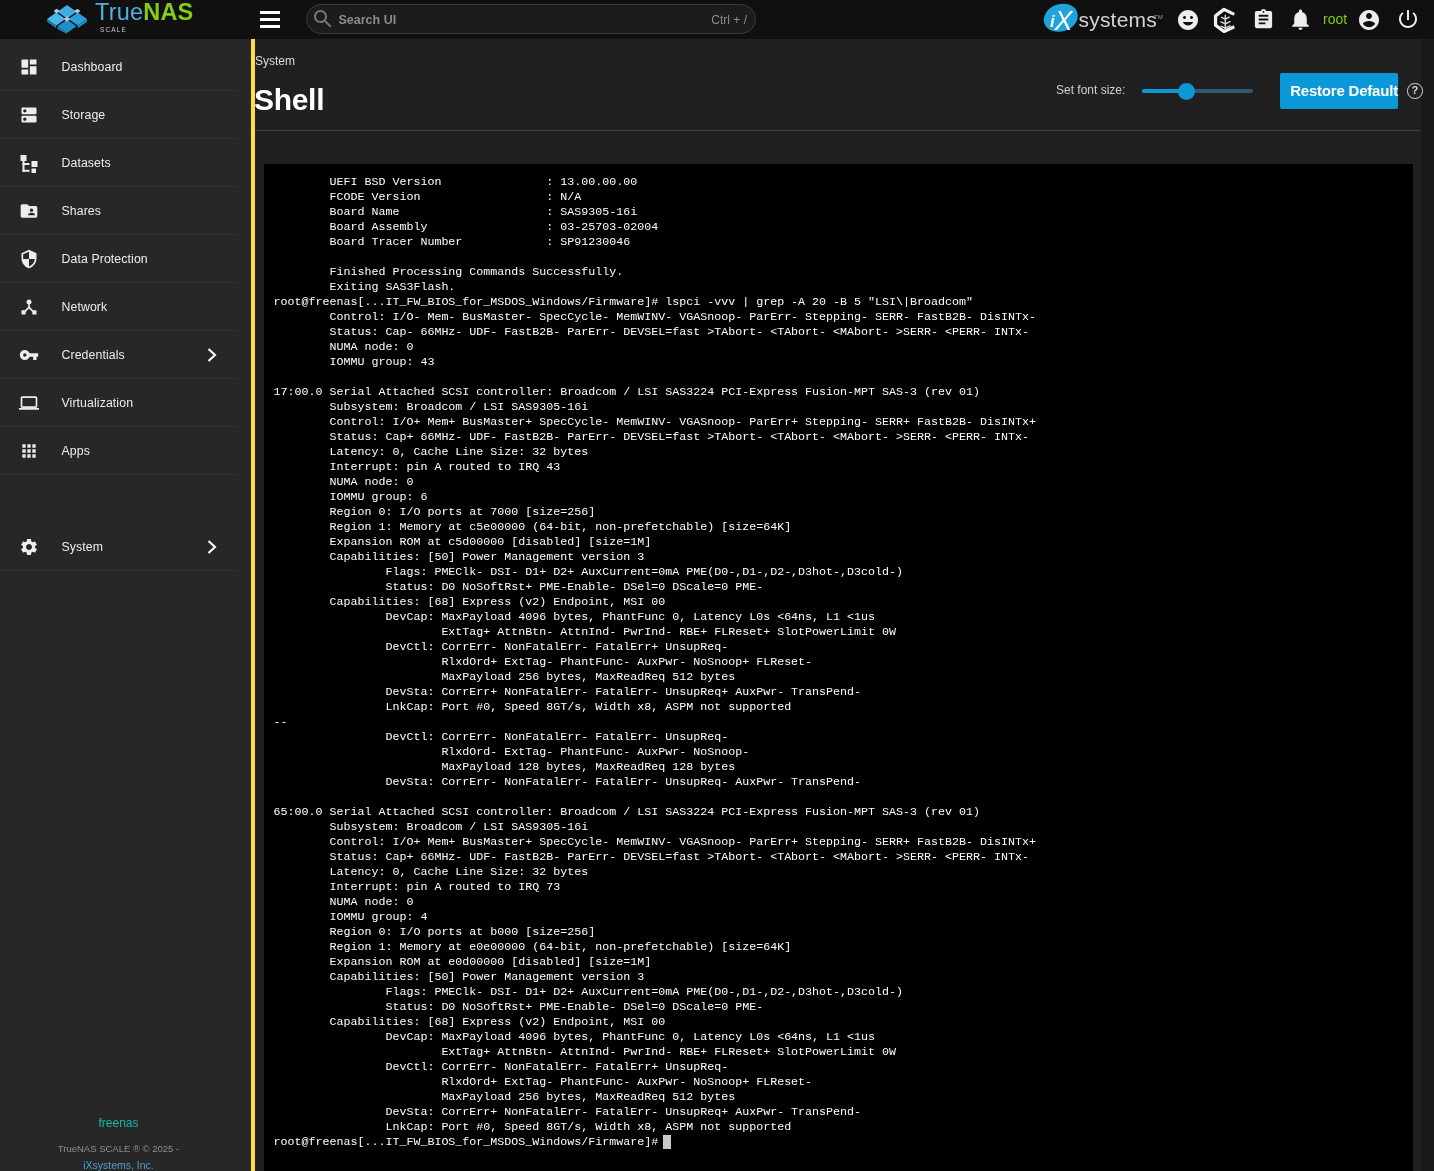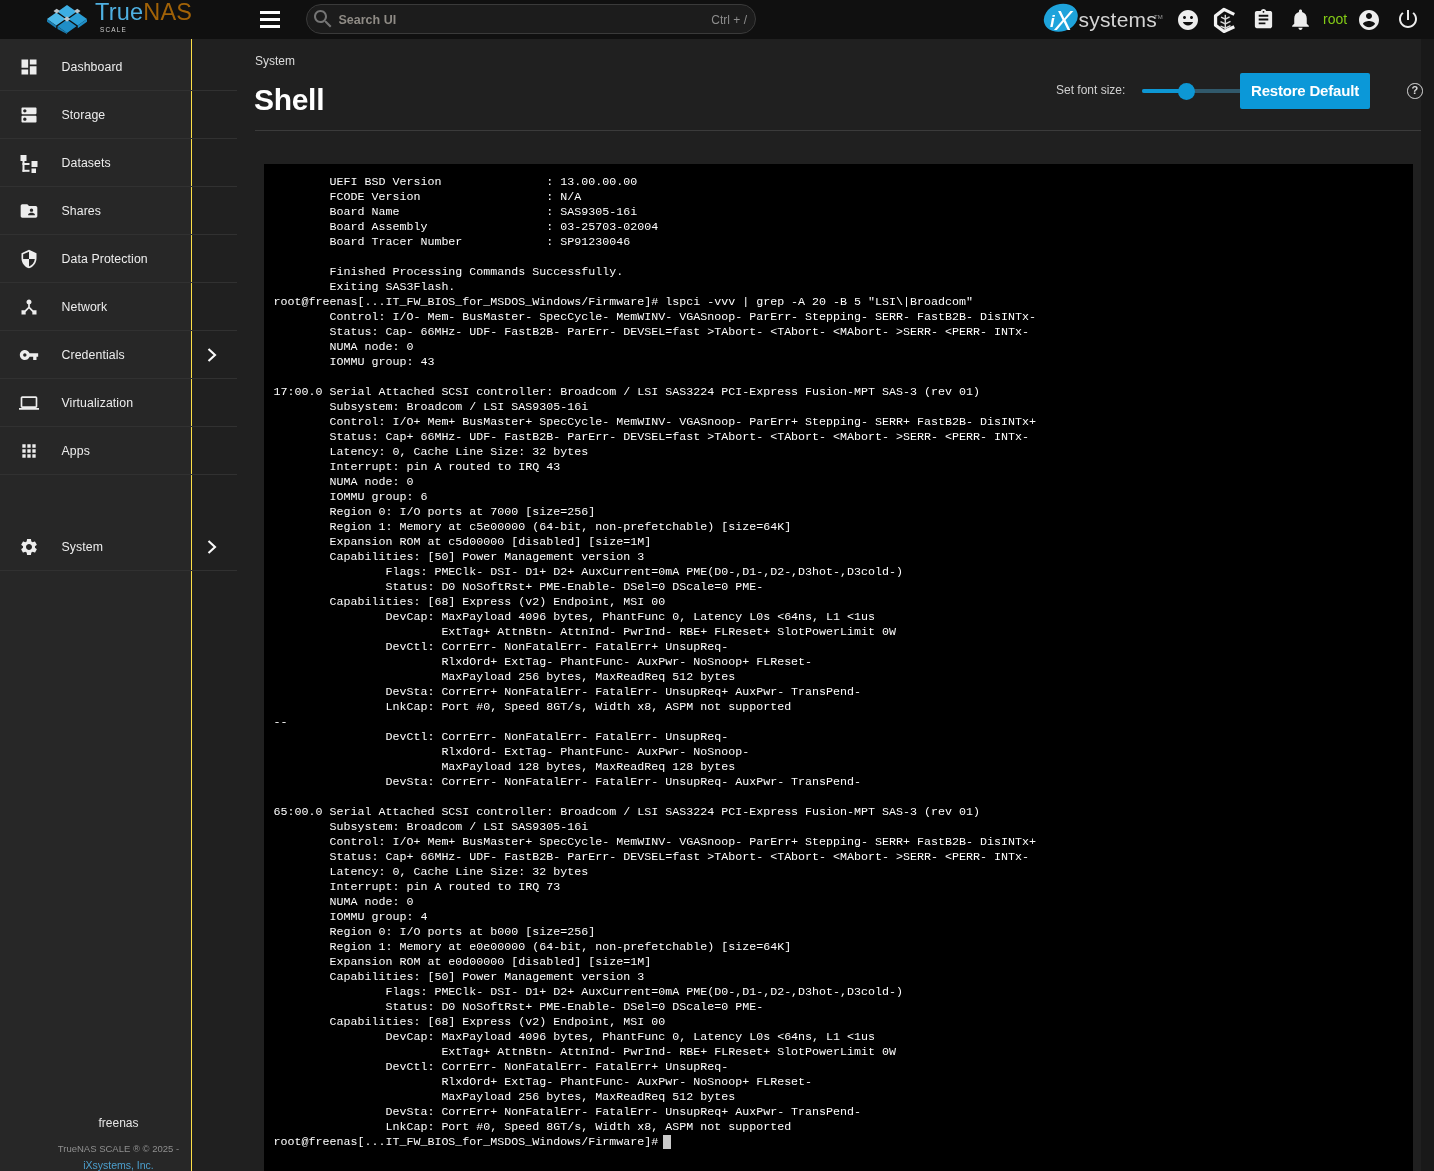--- a/index.html
+++ b/index.html
@@ -1,16 +1,16 @@
 <!DOCTYPE html>
 <html><head><meta charset="utf-8"><title>Shell</title><style>
 *{box-sizing:border-box;margin:0;padding:0}
 html,body{width:1434px;height:1171px;background:#202020;font-family:"Liberation Sans",sans-serif;overflow:hidden;position:relative}
 #topbar{position:absolute;left:0;top:0;width:1434px;height:39px;background:#101010;z-index:5}
-#sidebar{position:absolute;left:0;top:39px;width:192px;height:1132px;background:#272727;border-right:1px solid #fde047}
+#sidebar{position:absolute;left:0;top:39px;width:255px;height:1132px;background:#272727;border-right:4px solid #fde047}
 .mi{position:absolute;left:0;width:237px;height:48px;border-bottom:1px solid #313131}
 .ml{position:absolute;left:61.5px;top:16.5px;font-size:12.3px;color:#ededed;letter-spacing:0.1px}
 #scrolltrack{position:absolute;left:1421px;top:39px;width:13px;height:1132px;background:#191919}
 #term{position:absolute;left:264px;top:164px;width:1149px;height:1007px;background:#000;color:#fff;
   font-family:"Liberation Mono",monospace;font-size:11.66px;line-height:15px;white-space:pre;padding:10.5px 0 0 9.5px;overflow:hidden}
 .hb{position:absolute;left:260px;width:20px;height:3.2px;background:#fdfdfd}
 #search{position:absolute;left:306px;top:4px;width:450px;height:30px;background:#1c1c1c;border:1px solid #3a3a3a;border-radius:15px}
 </style></head><body>
 
 <div id="topbar">
@@ -21,21 +21,21 @@
 <path d="M10.2 8.6 L19.6 15 L10.2 21.4 L1 15 Z" fill="#4cb8e8"></path>
 <path d="M21 15.6 L30.5 22.3 L21 29 L11.5 22.3 Z" fill="#1f8ec7"></path>
 <path d="M1 15 L10.2 21.4 L10.2 24.2 L1 17.8 Z" fill="#1a7db1"></path>
 <path d="M11.5 22.3 L21 29 L21 30 L11.5 25.1 Z" fill="#1a7db1"></path>
 <path d="M41 15 L31.8 21.4 L31.8 24.2 L41 17.8 Z" fill="#1f8ec7"></path>
 <path d="M21 12.2 L24.2 15 L21 17.8 L17.8 15 Z" fill="#b9c3c9"></path>
 <path d="M10.2 5.4 L13.4 7.7 L10.2 10 L7 7.7 Z" fill="#b9c3c9" transform="translate(0.5,-0.6)"></path>
 <path d="M31.8 5.4 L35 7.7 L31.8 10 L28.6 7.7 Z" fill="#b9c3c9" transform="translate(-0.5,-0.6)"></path>
 </g>
     </svg>
-  <span style="position:absolute;left:95px;top:-0.7px;font-size:23.5px;color:#4fb0e1;letter-spacing:0.2px">True<span style="color:#a16207;font-weight:400">NAS</span></span>
+  <span style="position:absolute;left:95px;top:-0.7px;font-size:23.5px;color:#4fb0e1;letter-spacing:0.2px">True<span style="color:#84cc16;font-weight:700">NAS</span></span>
   <span style="position:absolute;left:100px;top:25.8px;font-size:6.4px;color:#cfcfcf;letter-spacing:1.2px">SCALE</span>
   <div class="hb" style="top:11.3px"></div>
     <div class="hb" style="top:18.3px"></div>
     <div class="hb" style="top:25.3px"></div>
   <div id="search">
     <svg style="position:absolute;left:4px;top:2px" width="24" height="24" viewBox="0 0 24 24">
         <path fill="#757575" d="M15.5 14h-.79l-.28-.27C15.41 12.59 16 11.11 16 9.5 16 5.91 13.09 3 9.5 3S3 5.91 3 9.5 5.91 16 9.5 16c1.61 0 3.09-.59 4.23-1.57l.27.28v.79l5 4.99L20.49 19l-4.99-5zm-6 0C7.01 14 5 11.99 5 9.5S7.01 5 9.5 5 14 7.01 14 9.5 11.99 14 9.5 14z"></path>
       </svg>
     <span style="position:absolute;left:31.5px;top:7.5px;font-size:12.5px;font-weight:700;color:#8f8b85">Search UI</span>
     <span style="position:absolute;right:8px;top:8px;font-size:12px;font-weight:400;color:#8d8d8d">Ctrl + /</span>
@@ -145,36 +145,36 @@
 </div>
 <div class="mi" style="top:484px">
 <svg style="position:absolute;left:19px;top:14px" width="20" height="20" viewBox="0 0 24 24">
         <path fill="#ededed" fill-rule="evenodd" d="M19.14 12.94c.04-.3.06-.61.06-.94 0-.32-.02-.64-.07-.94l2.03-1.58c.18-.14.23-.41.12-.61l-1.92-3.32c-.12-.22-.37-.29-.59-.22l-2.39.96c-.5-.38-1.03-.7-1.62-.94l-.36-2.54c-.04-.24-.24-.41-.48-.41h-3.84c-.24 0-.43.17-.47.41l-.36 2.54c-.59.24-1.13.57-1.62.94l-2.39-.96c-.22-.08-.47 0-.59.22L2.74 8.87c-.12.21-.08.47.12.61l2.03 1.58c-.05.3-.09.63-.09.94s.02.64.07.94l-2.03 1.58c-.18.14-.23.41-.12.61l1.92 3.32c.12.22.37.29.59.22l2.39-.96c.5.38 1.03.7 1.62.94l.36 2.54c.05.24.24.41.48.41h3.84c.24 0 .44-.17.47-.41l.36-2.54c.59-.24 1.13-.56 1.62-.94l2.39.96c.22.08.47 0 .59-.22l1.92-3.32c.12-.22.07-.47-.12-.61l-2.01-1.58zM12 15.6c-1.98 0-3.6-1.62-3.6-3.6s1.62-3.6 3.6-3.6 3.6 1.62 3.6 3.6-1.62 3.6-3.6 3.6z"></path>
       </svg>
 <span class="ml">System</span>
 <svg style="position:absolute;left:207px;top:17px" width="10" height="14" viewBox="0 0 10 14">
         <path d="M1.5 1 L8 7 L1.5 13" fill="none" stroke="#fafafa" stroke-width="2.1"></path>
       </svg>
 </div>
-  <div style="position:absolute;left:0;top:1077px;width:237px;text-align:center;font-size:12px;color:#e5e5e5">freenas</div>
+  <div style="position:absolute;left:0;top:1077px;width:237px;text-align:center;font-size:12px;color:#14b8a6">freenas</div>
   <div style="position:absolute;left:0;top:1104px;width:237px;text-align:center;font-size:9.5px;color:#8f8f8f">TrueNAS SCALE ® © 2025 -</div>
   <div style="position:absolute;left:0;top:1120px;width:237px;text-align:center;font-size:10.5px;color:#4c9fcd">iXsystems, Inc.</div>
 </div>
 
 <div id="scrolltrack"></div>
 
 <span style="position:absolute;left:255px;top:53.5px;font-size:12px;color:#dcdcdc">System</span>
 <span style="position:absolute;left:254px;top:82.5px;font-size:30px;font-weight:700;color:#ffffff;letter-spacing:-0.3px">Shell</span>
 <div style="position:absolute;left:255px;top:130px;width:1166px;height:1px;background:#3b3b3b"></div>
 
 <span style="position:absolute;left:1056px;top:82.5px;font-size:12px;color:#d0d0d0">Set font size:</span>
 <div style="position:absolute;left:1142px;top:89px;width:111px;height:3.6px;background:#31596b;border-radius:2px"></div>
 <div style="position:absolute;left:1142px;top:88.7px;width:45px;height:4.4px;background:#0d97d4;border-radius:2px"></div>
 <div style="position:absolute;left:1177.5px;top:82.5px;width:17px;height:17px;border-radius:50%;background:#0d97d4"></div>
-<div style="position:absolute;left:1240px;top:73px;width:130px;height:36px;background:#0b98d8;border-radius:2px;text-align:center;line-height:36px;font-size:15px;font-weight:700;letter-spacing:-0.2px;color:#ffffff">Restore Default</div>
+<div style="position:absolute;left:1280px;top:73px;width:118px;height:36px;background:#0b98d8;border-radius:2px;text-align:right;line-height:36px;font-size:15px;font-weight:700;letter-spacing:-0.2px;color:#ffffff">Restore Default</div>
 <div style="position:absolute;left:1407px;top:83px;width:15.5px;height:15.5px;border:1.6px solid #d8d8d8;border-radius:50%;text-align:center;line-height:13px;font-size:11px;font-weight:700;color:#d8d8d8">?</div>
 
 <pre id="term">        UEFI BSD Version               : 13.00.00.00
         FCODE Version                  : N/A
         Board Name                     : SAS9305-16i
         Board Assembly                 : 03-25703-02004
         Board Tracer Number            : SP91230046
 
         Finished Processing Commands Successfully.
         Exiting SAS3Flash.

